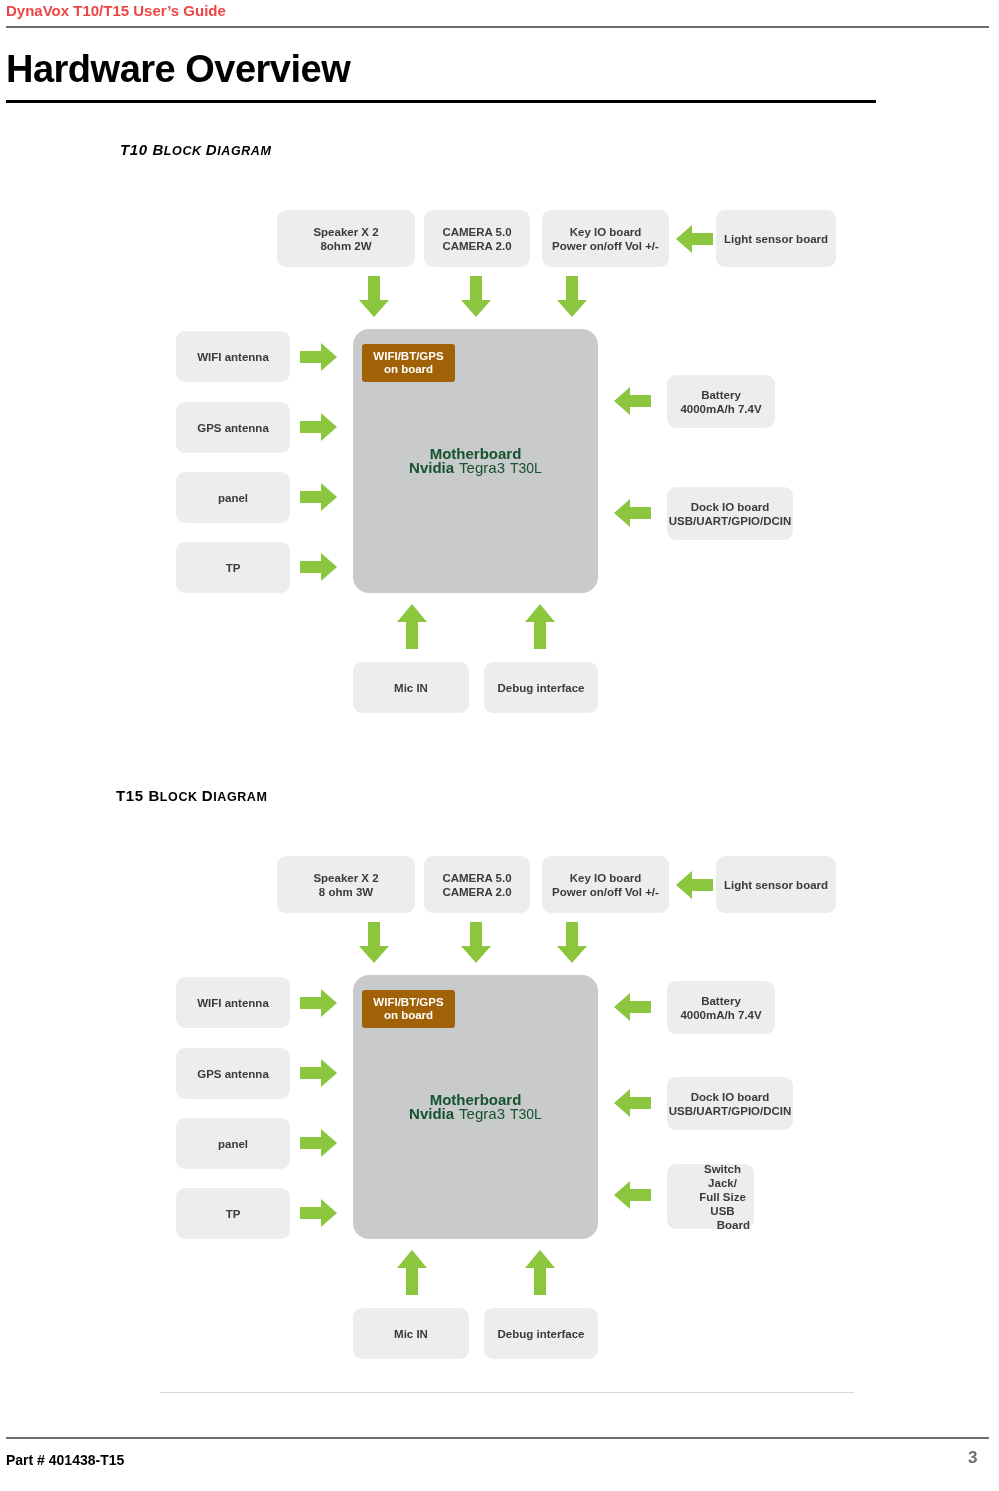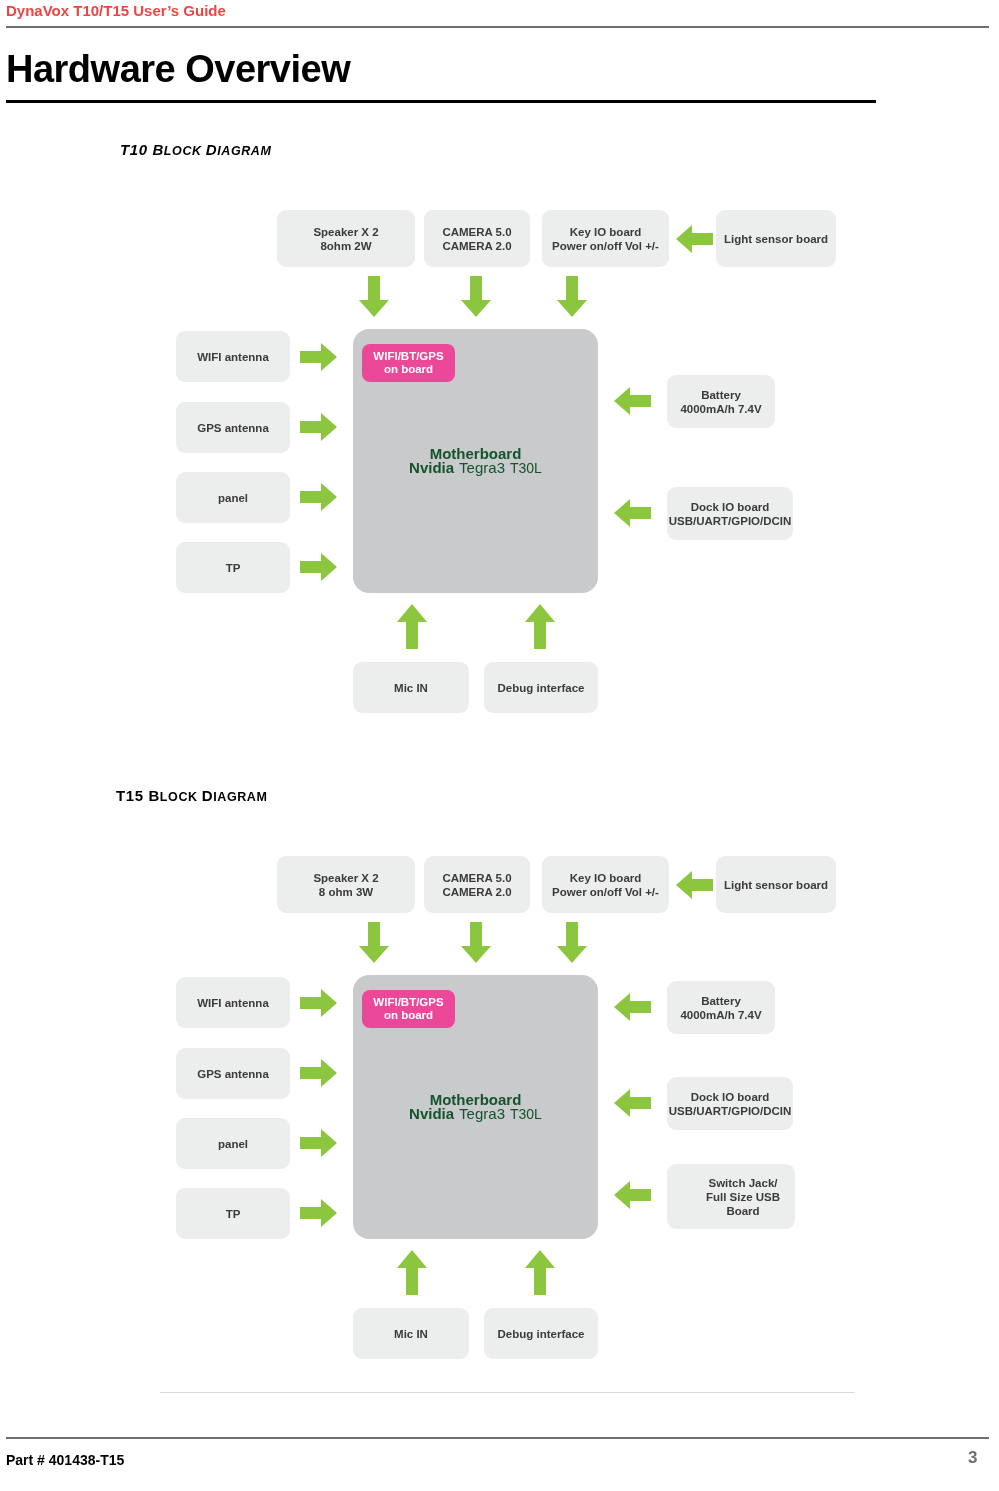--- a/index.html
+++ b/index.html
@@ -99,23 +99,23 @@
     box-sizing: border-box;
   }
   .node.center {
     background: #c9cacb;
     border-radius: 16px;
     font-size: 15px;
     color: #14532d;
     align-items: center;
   }
   .node.blue {
-    background: #ec4899;
+    background: #a16207;
     color: #ffffff;
-    border-radius: 8px;
+    border-radius: 3px;
     font-size: 11.5px;
     line-height: 13px;
   }
   .mb-line1 { font-weight: bold; }
   .mb-nvidia { font-weight: bold; }
   .mb-tegra { font-weight: normal; }
   .mb-t30l { font-weight: normal; font-size: 14px;}
 
   
   .arrow { position: absolute; }
@@ -311,21 +311,21 @@
     </div>
 
     <div class="node" style="left:667px; top:981px; width:108px; height:53px; flex-direction:column;">
       <span>Battery</span>
       <span>4000mA/h 7.4V</span>
     </div>
     <div class="node" style="left:667px; top:1077px; width:126px; height:53px; flex-direction:column;">
       <span>Dock IO board</span>
       <span>USB/UART/GPIO/DCIN</span>
     </div>
-    <div class="node" style="left:667px; top:1164px; width:128px; height:65px; flex-direction:column; align-items:center; padding-left:28px;">
+    <div class="node" style="left:667px; top:1164px; width:87px; height:65px; flex-direction:column; align-items:flex-end; padding-left:28px;">
       <span>Switch Jack/</span>
       <span>Full Size USB</span>
       <span>Board</span>
     </div>
 
     <div class="node" style="left:353px; top:1308px; width:116px; height:51px;">
       <span>Mic IN</span>
     </div>
     <div class="node" style="left:484px; top:1308px; width:114px; height:51px;">
       <span>Debug interface</span>

